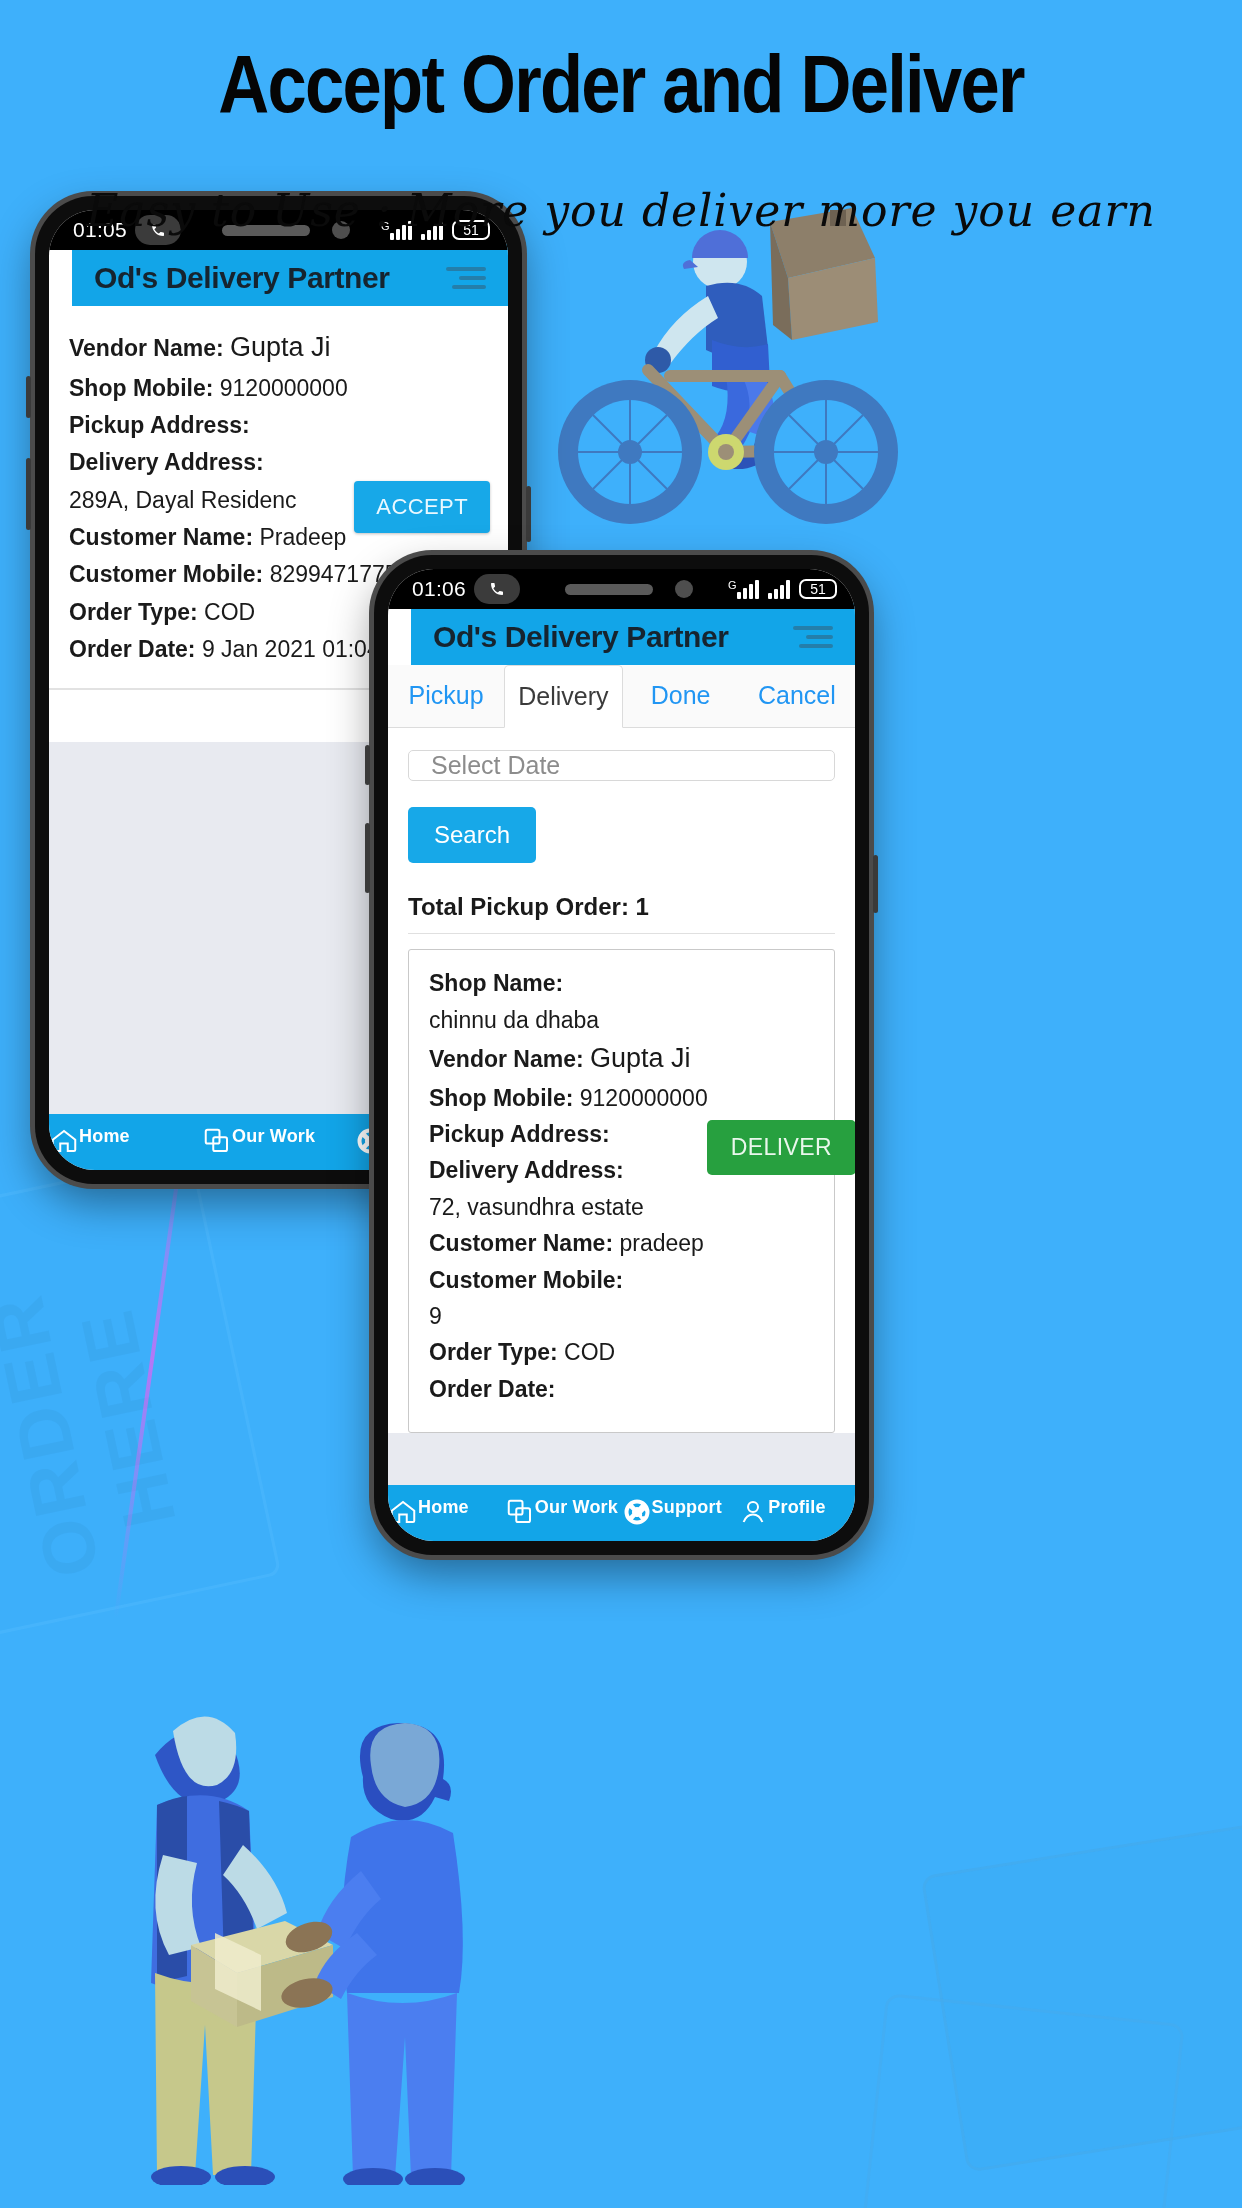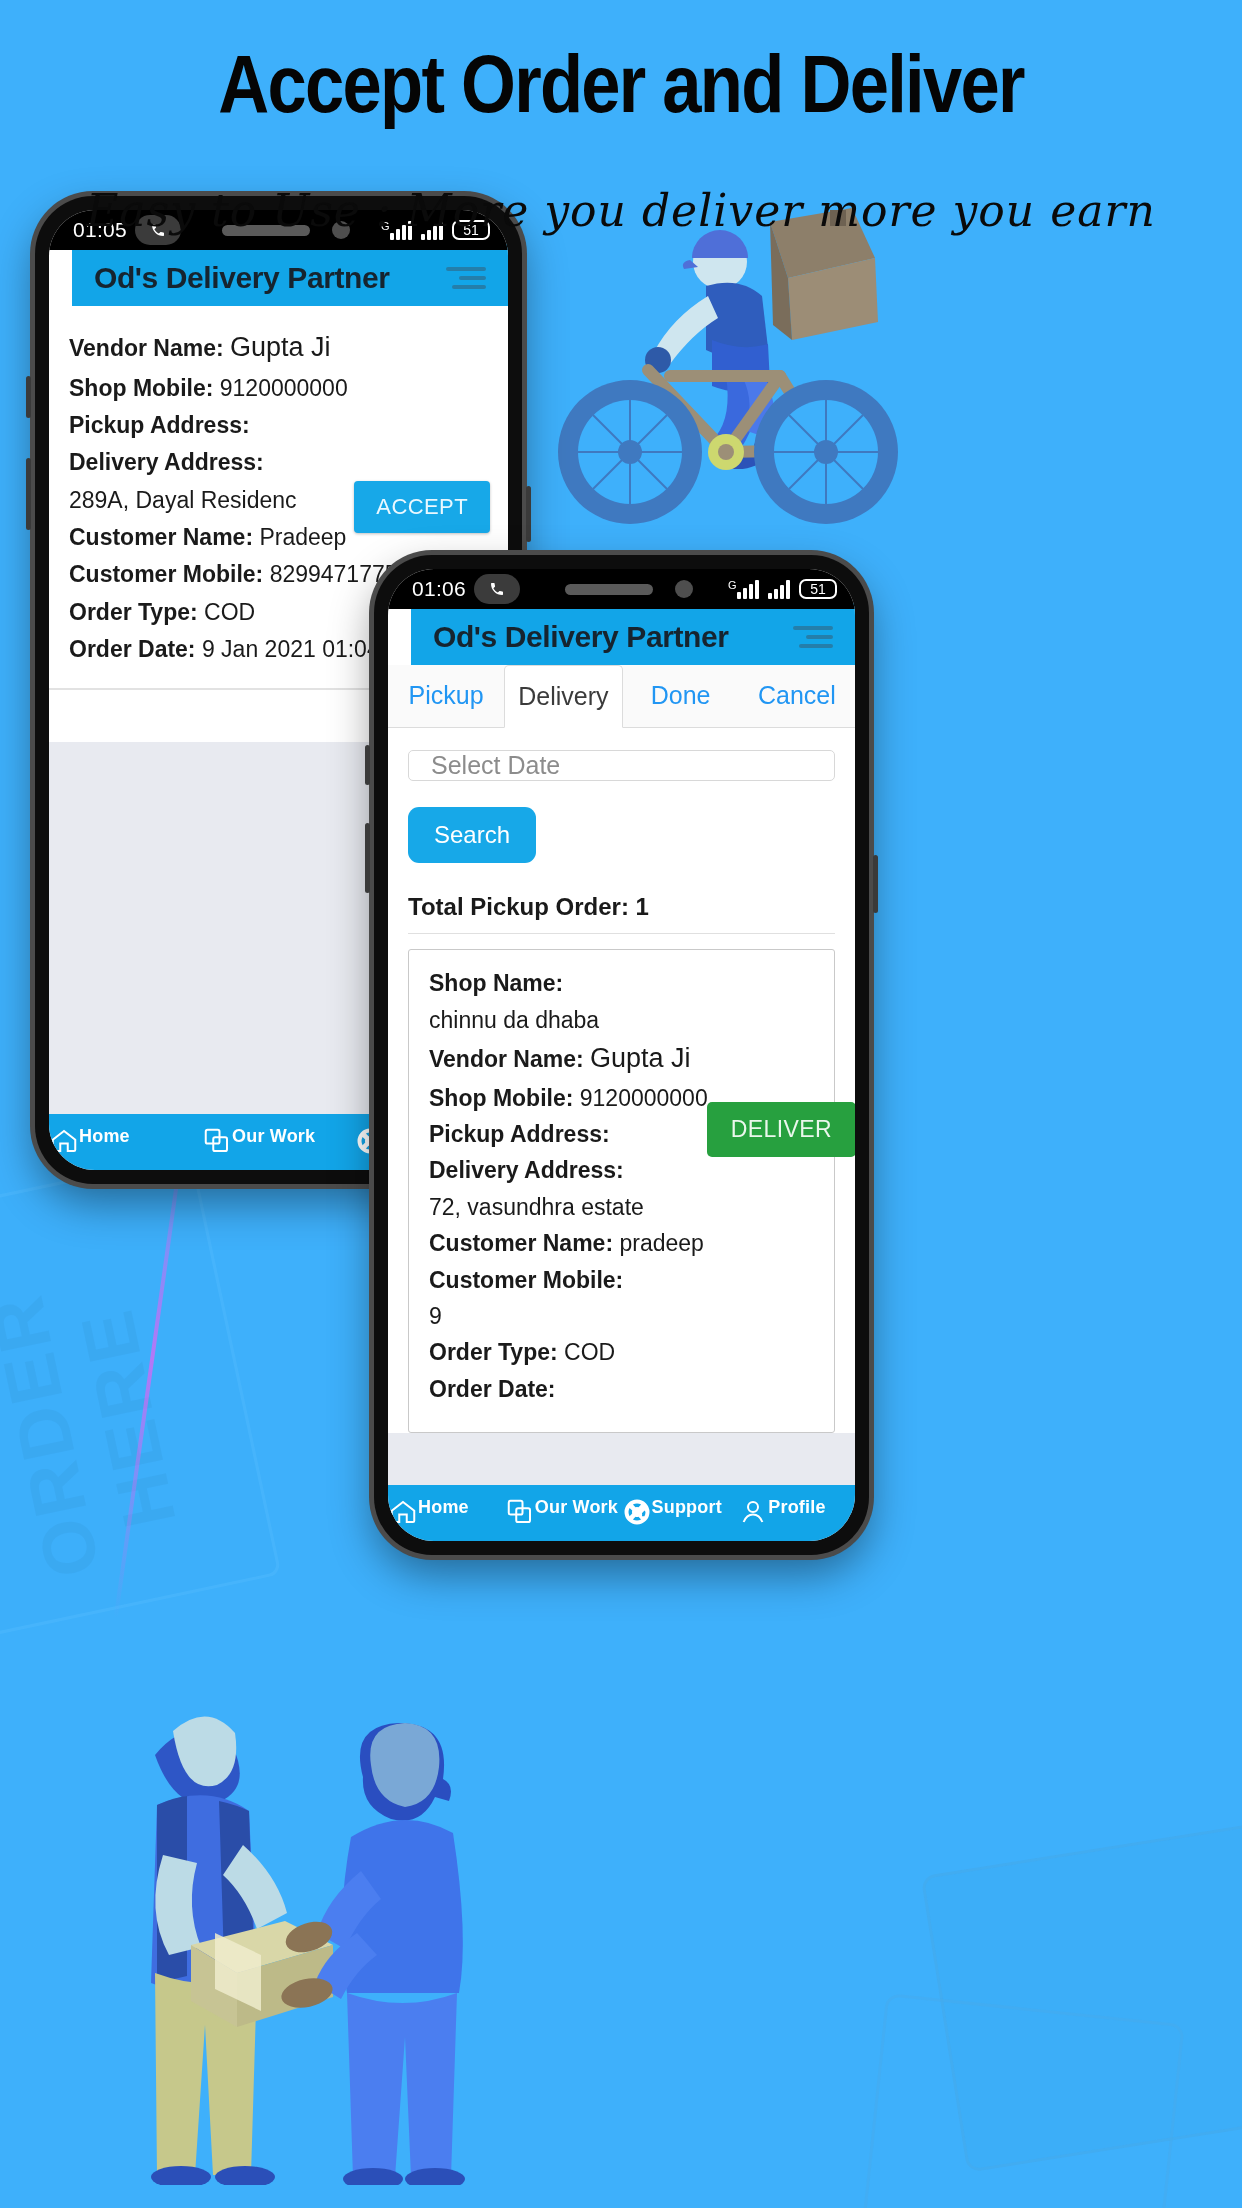--- a/index.html
+++ b/index.html
@@ -232,38 +232,38 @@
     padding:0 22px;
     font-size:25px;
     color:#8c8c8c;
     background:#fff;
   }
   .btn-search {
     margin-top:26px;
     align-self:flex-start;
     background:#17a8e8;
     color:#fff;
-    border:none; border-radius:11px;
+    border:none; border-radius:5px;
     padding:14px 26px;
     font-size:24px;
   }
   .total-line { margin-top:30px; font-size:24px; font-weight:bold; color:#1a1a1a; }
   .total-rule { height:1px; background:#e0e0e0; margin-top:12px; }
   .card {
     margin-top:16px;
     border:1px solid #c9c9c9;
     border-radius:3px;
     padding:18px 20px 22px 20px;
     position:relative;
     background:#fff;
   }
   .card .ol-line { font-size:23px; margin-bottom:6px; }
   .btn-deliver {
     position:absolute;
-    right:-22px; top:152px;
+    right:-22px; top:170px;
     background:#27a03f; color:#eaf7ec;
     border:none; border-radius:5px;
     padding:14px 24px;
     font-size:23px;
     letter-spacing:.4px;
   }
   .p2-fill-grey { height:52px; background:#e8eaf0; flex:none; }
 
   svg { display:block; }
 </style>

